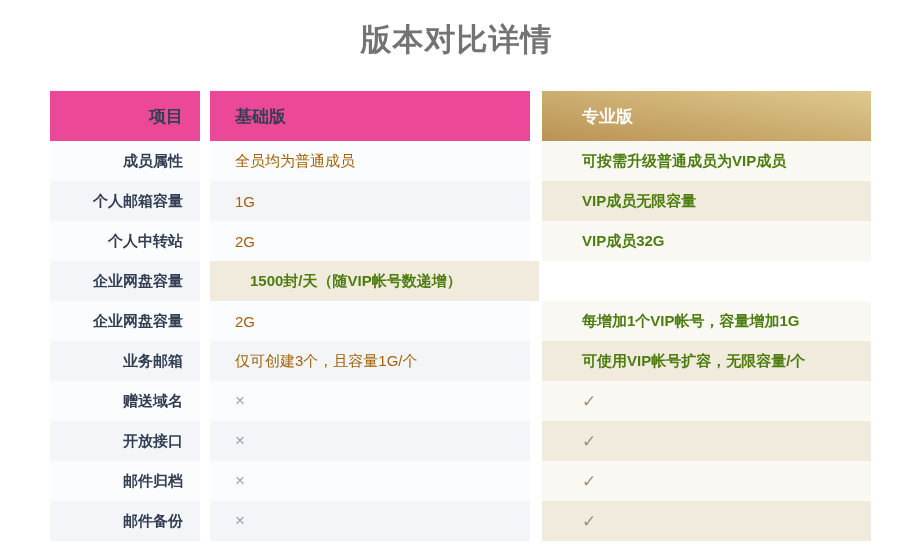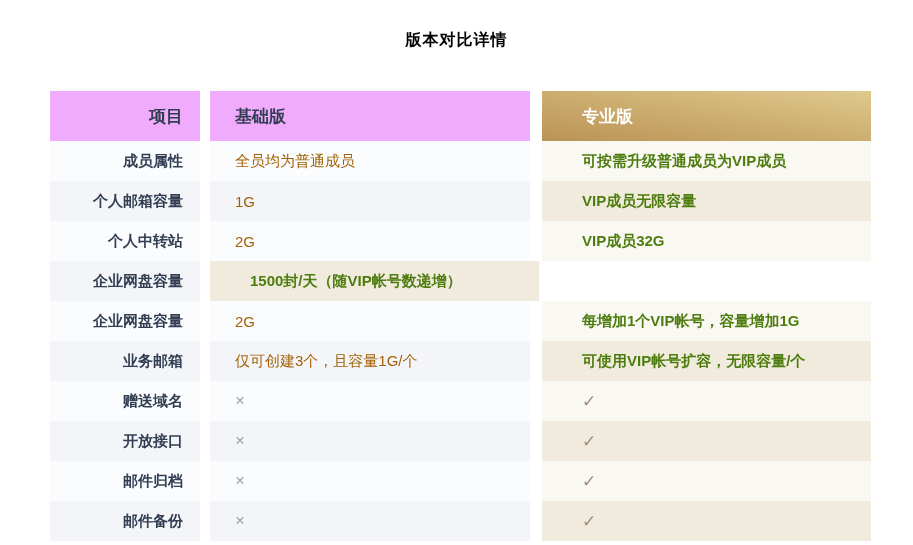--- a/index.html
+++ b/index.html
@@ -7,23 +7,23 @@
     padding: 0;
     background: #ffffff;
     width: 913px;
     height: 545px;
     overflow: hidden;
     font-family: "Liberation Sans", "DejaVu Sans", sans-serif;
   }
   .page-title {
     margin-top: 24px;
     text-align: center;
-    font-size: 16px;
+    font-size: 31px;
     font-weight: bold;
-    color: #000000;
+    color: #737373;
     letter-spacing: 1px;
     height: 31px;
     line-height: 31px;
   }
   .compare-table {
     width: 821px;
     margin: 36px 0 0 50px;
   }
   .t-row {
     display: flex;
@@ -46,21 +46,21 @@
     padding-left: 25px;
   }
   .c-pro {
     width: 329px;
     padding-left: 40px;
   }
   
   .t-head .cell { height: 50px; }
   .t-head .c-feature,
   .t-head .c-basic {
-    background: #f0abfc;
+    background: #ec4899;
     color: #323e52;
     font-size: 17px;
     font-weight: bold;
   }
   .t-head .c-pro {
     background: linear-gradient(to top right, #ba9355, #dfc98d);
     color: #ffffff;
     font-size: 17px;
     font-weight: bold;
   }

